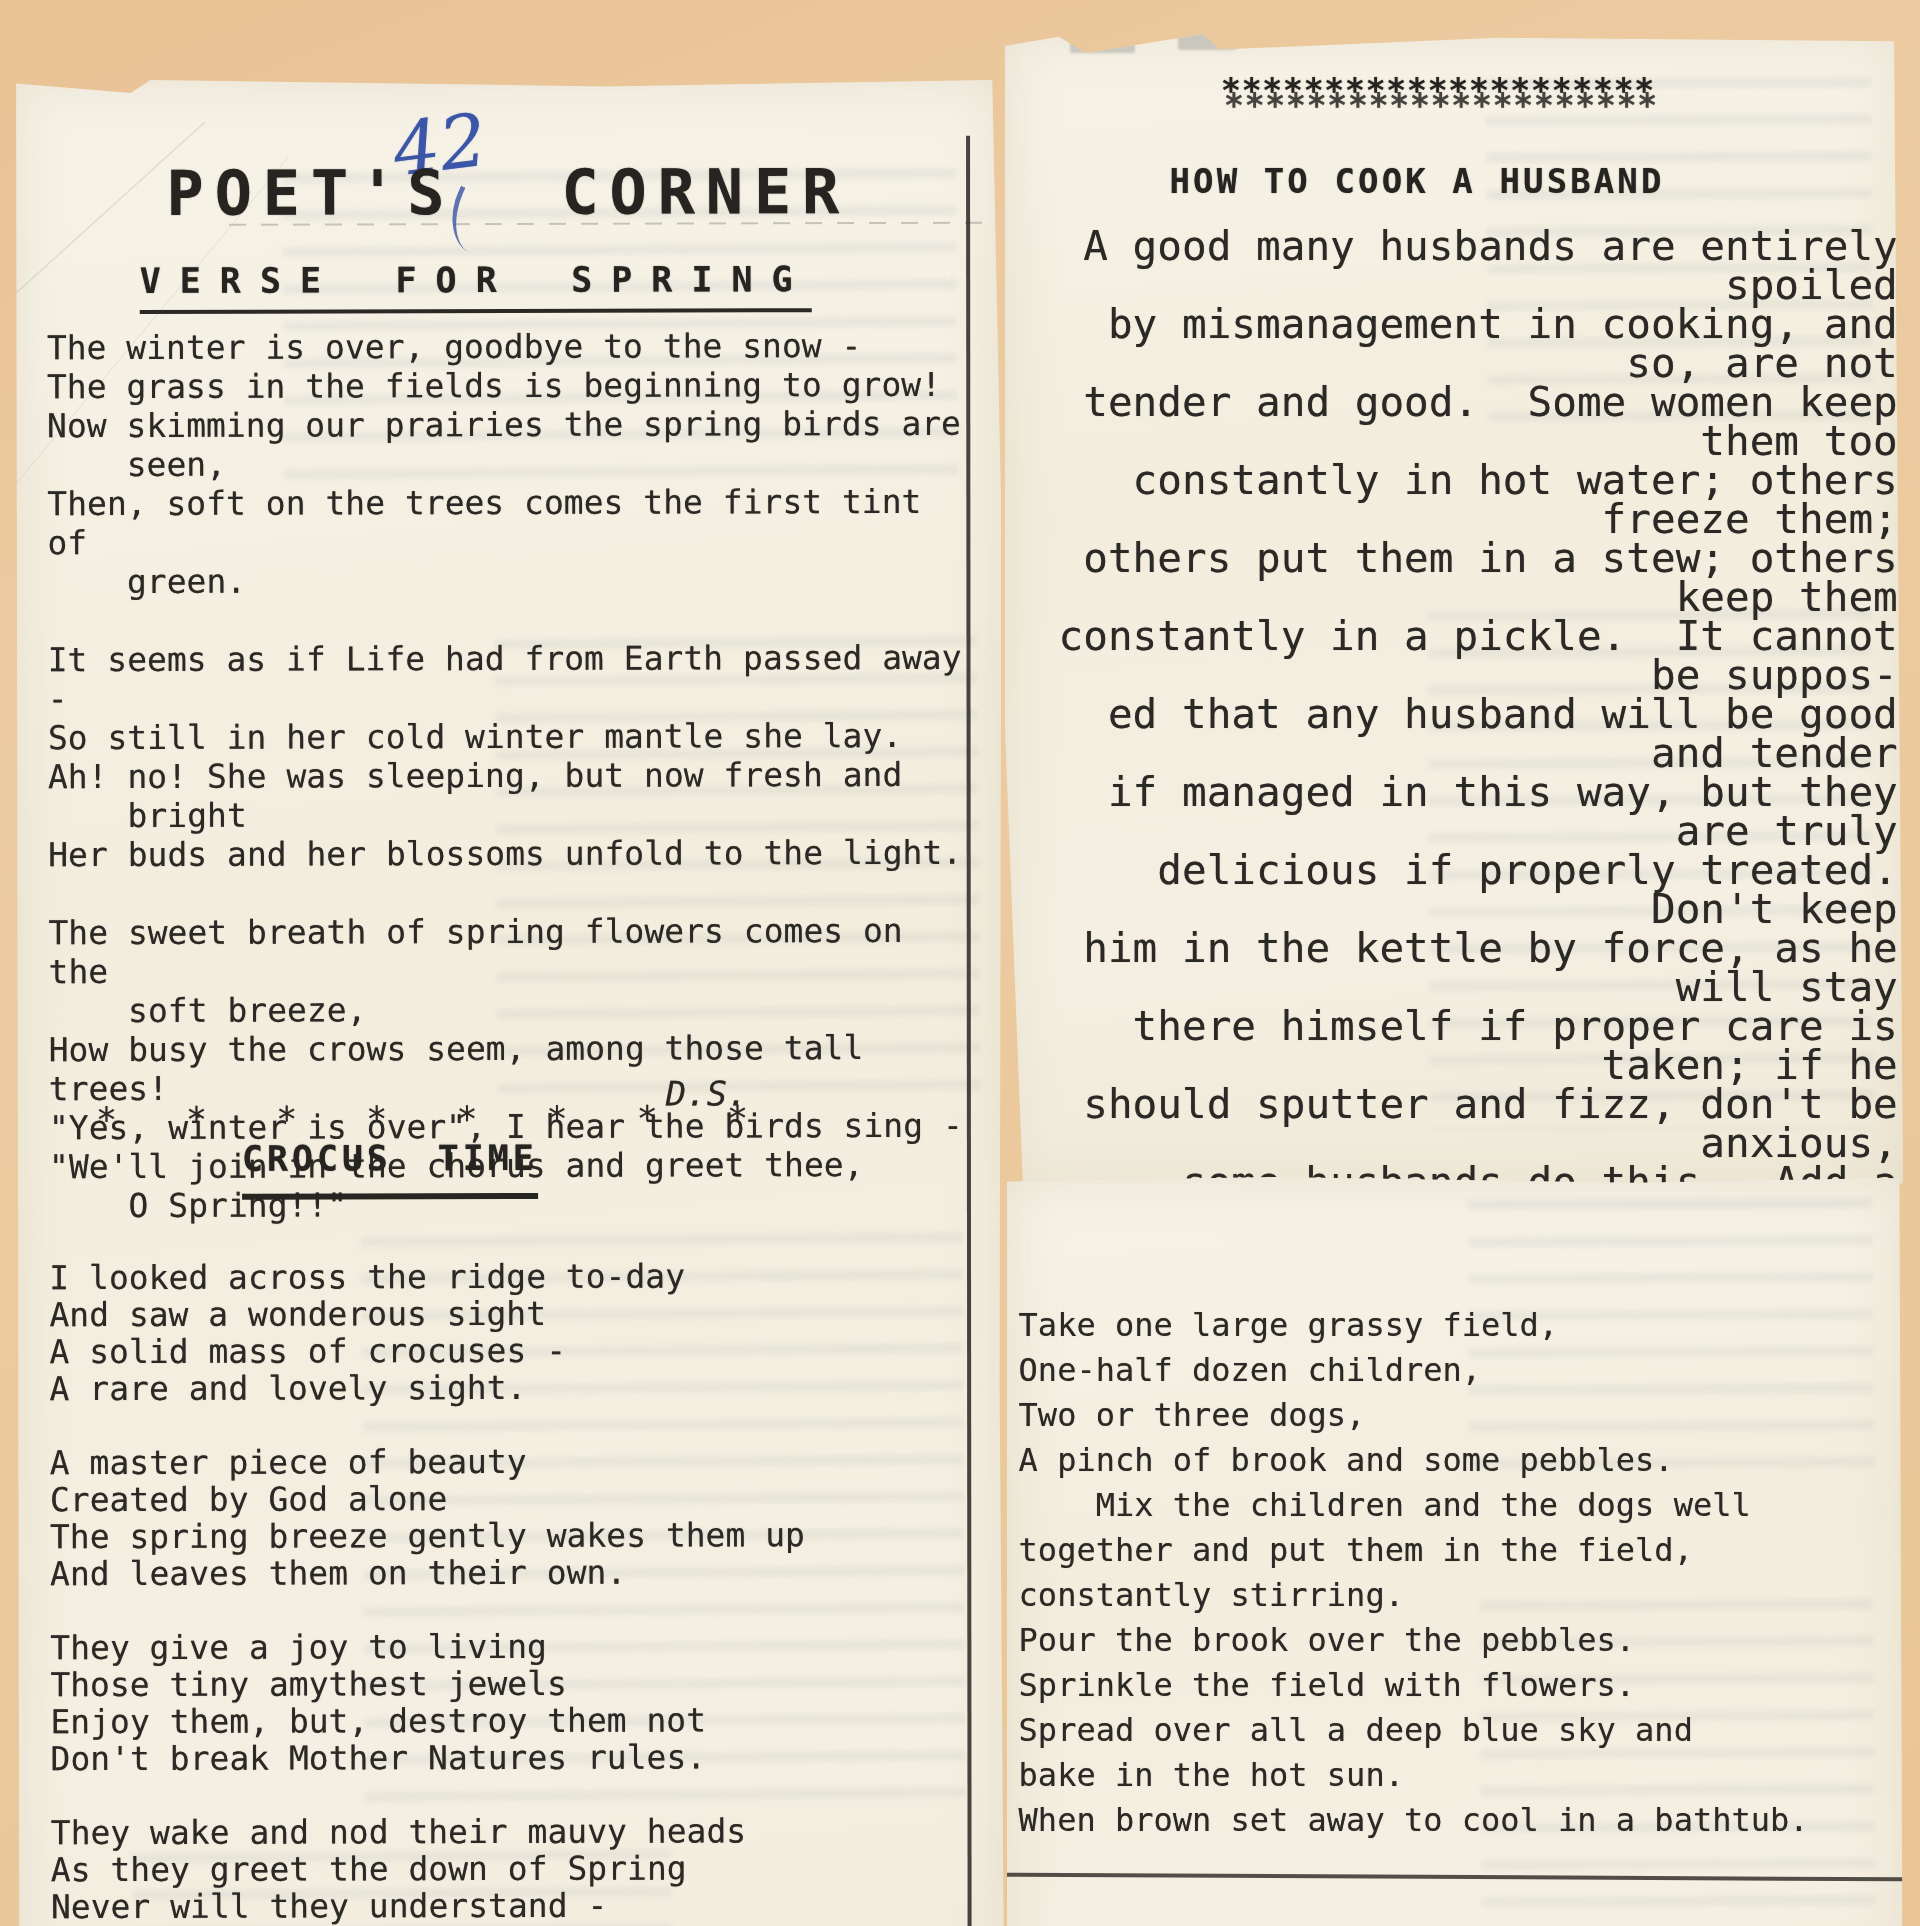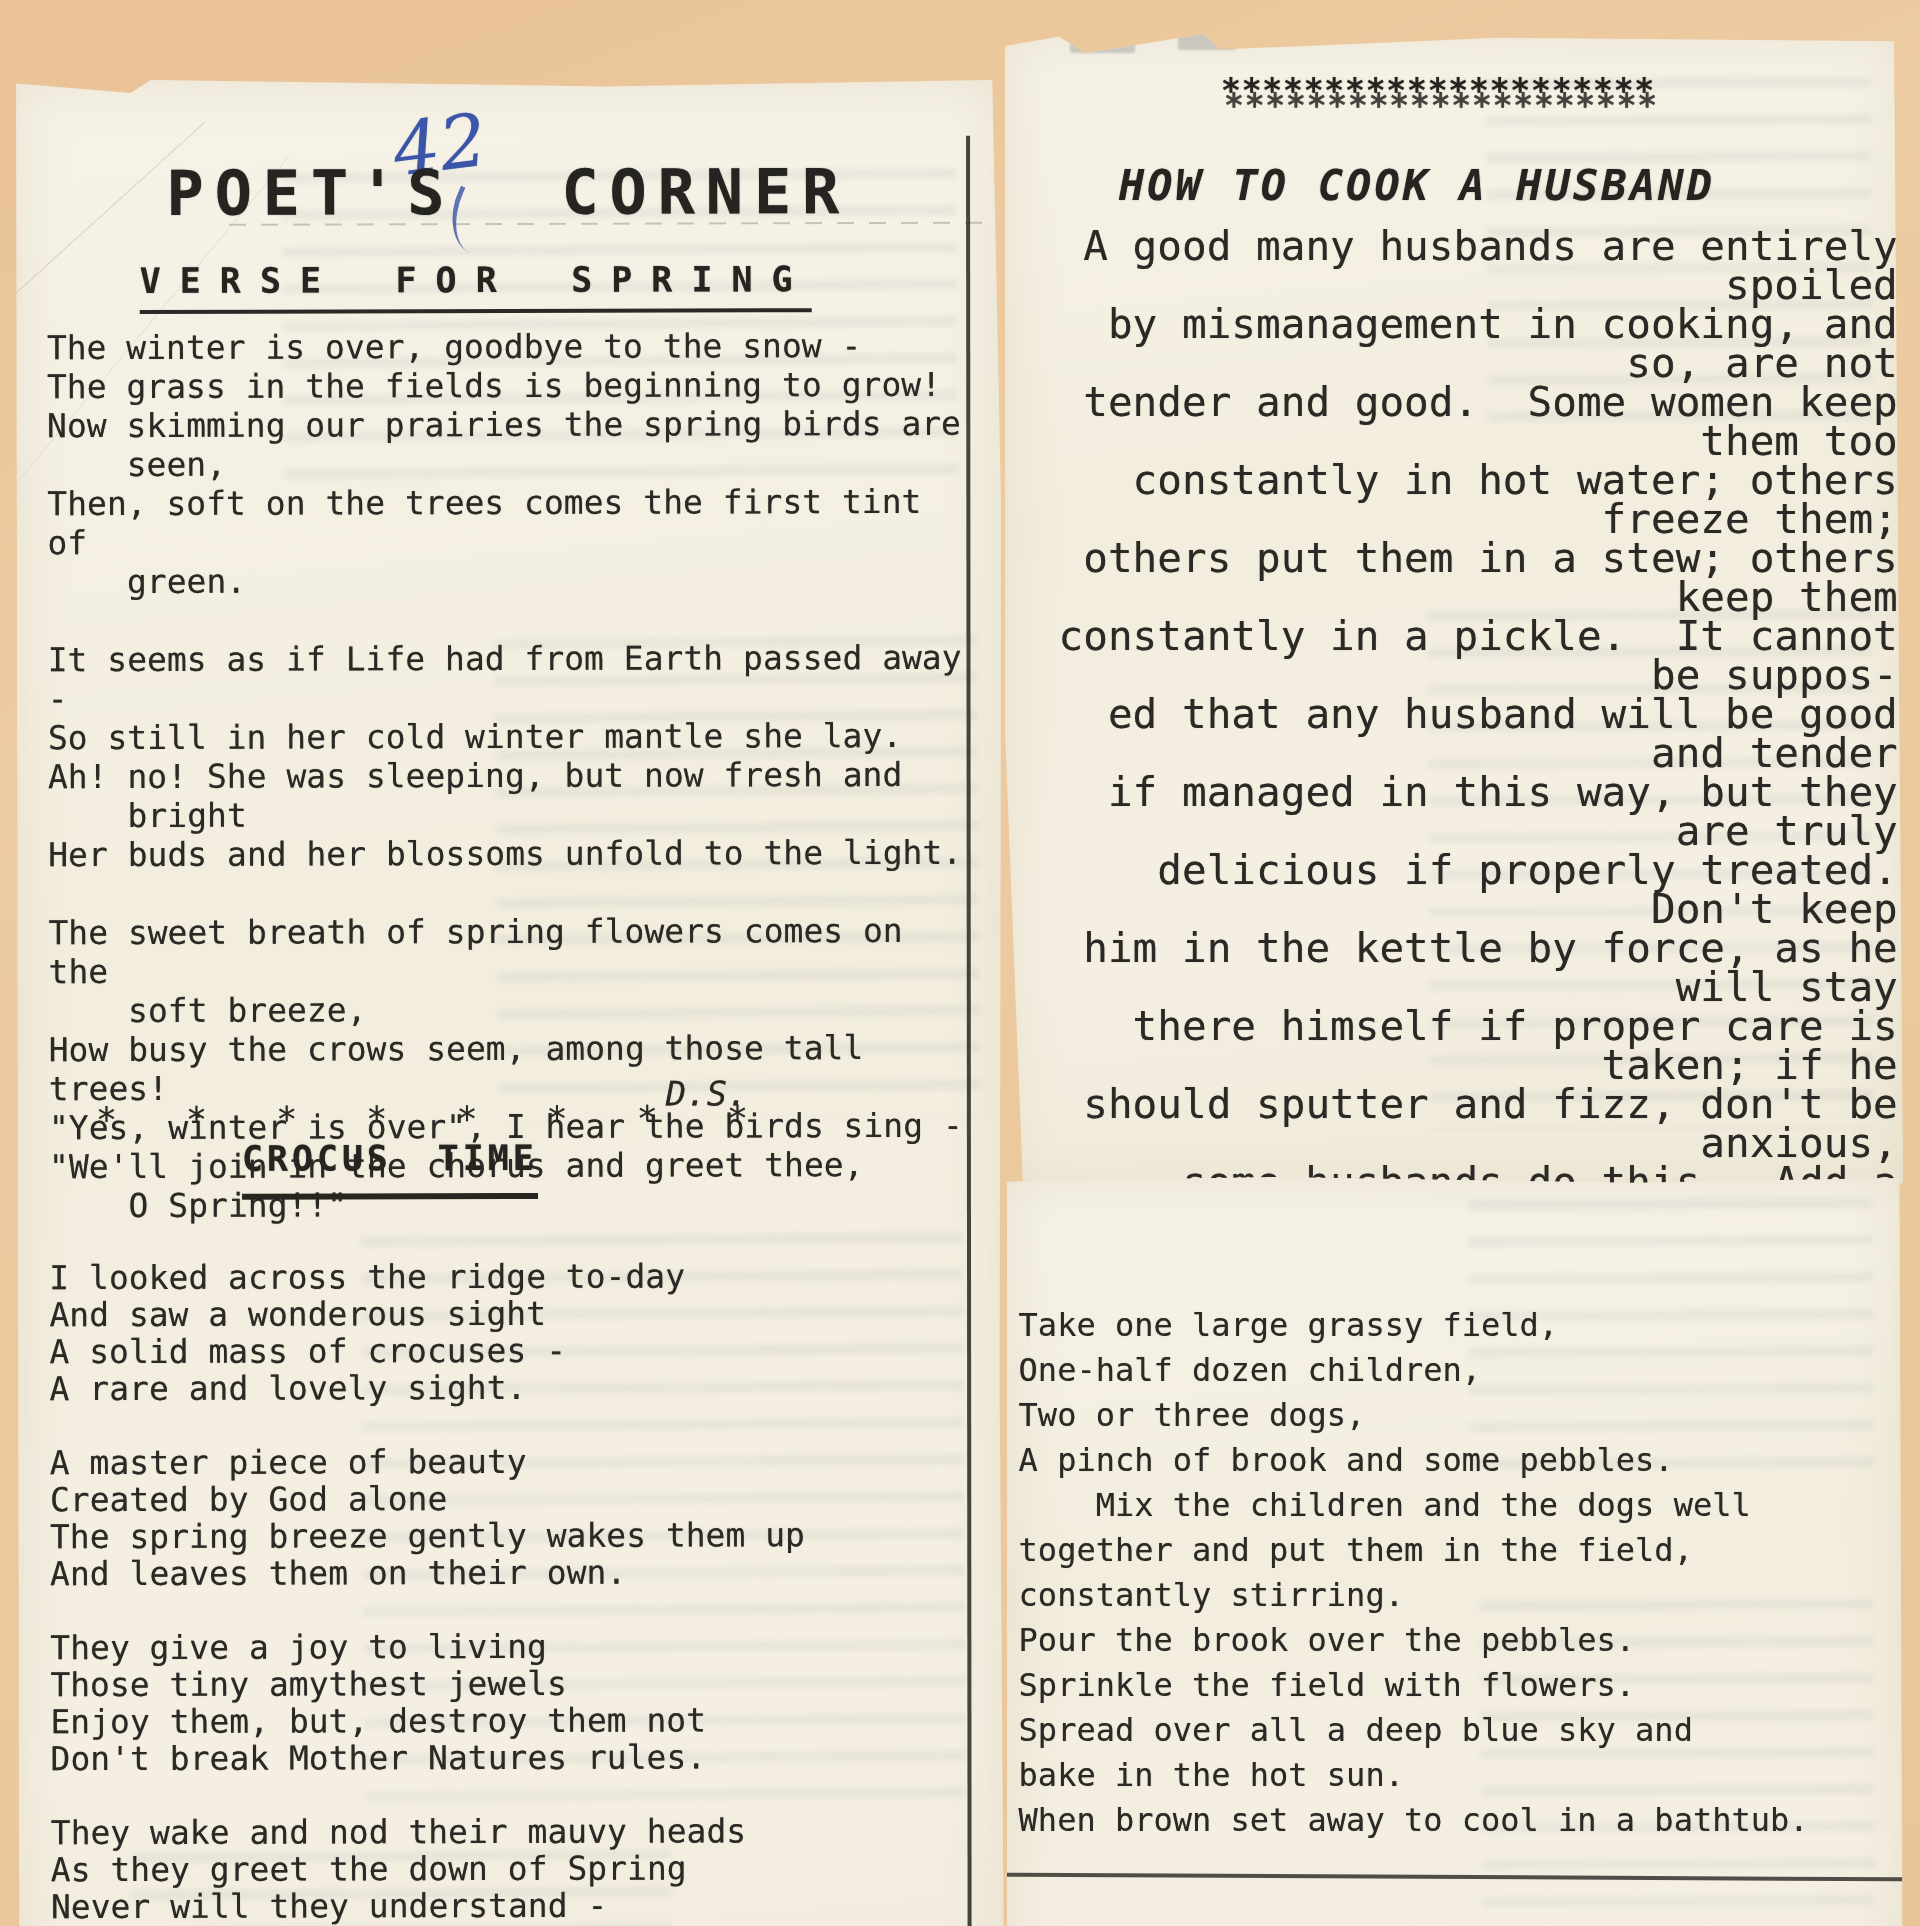--- a/index.html
+++ b/index.html
@@ -113,21 +113,21 @@
   <div class="tape" style="left:65px;top:-1.5px;width:65px;height:22.3px;"></div>
   <div class="tape" style="left:173px;top:-0.8px;width:58px;height:19px;"></div>
 
   <div class="ghost" style="left:482px;top:46px;width:385px;height:366px;"></div>
   <div class="ghost" style="left:424px;top:578px;width:443px;height:520px;"></div>
 
   <div class="t heading" style="left:216px;top:39px;font-size:33px;letter-spacing:0.8px;">*********************</div>
   <div class="t heading" style="left:219px;top:54px;font-size:33px;letter-spacing:0.8px;opacity:.85;">*********************</div>
 
   <div class="t heading" style="left:0;right:8px;top:129px;text-align:center;transform:translateX(-33px);
-              font-size:42px;letter-spacing:3.1px;font-style:italic;">HOW TO COOK A HUSBAND</div>
+              font-size:34px;letter-spacing:3.1px;">HOW TO COOK A HUSBAND</div>
 
   <div class="t typebody" style="left:10.8px;top:195px;font-size:41px;line-height:39px;width:882px;text-align:right;">  A good many husbands are entirely spoiled
 by mismanagement in cooking, and so, are not
 tender and good.  Some women keep them too
 constantly in hot water; others freeze them;
 others put them in a stew; others keep them
 constantly in a pickle.  It cannot be suppos-
 ed that any husband will be good and tender
 if managed in this way, but they are truly
 delicious if properly treated.  Don't keep

